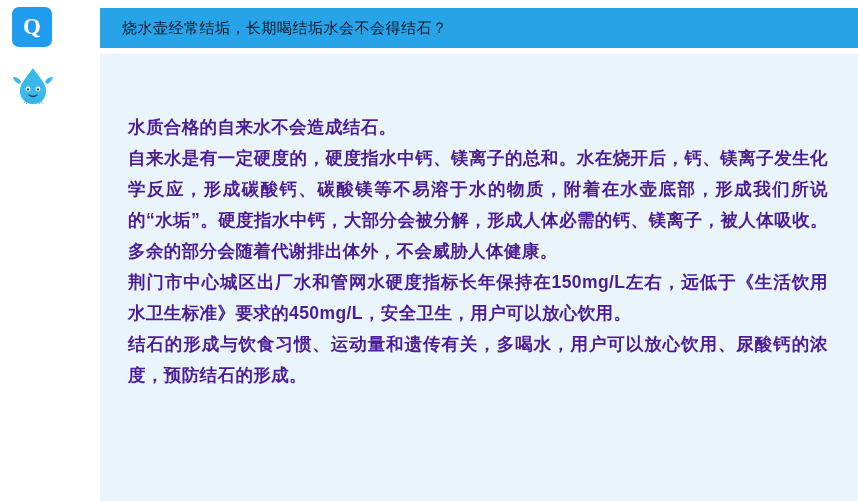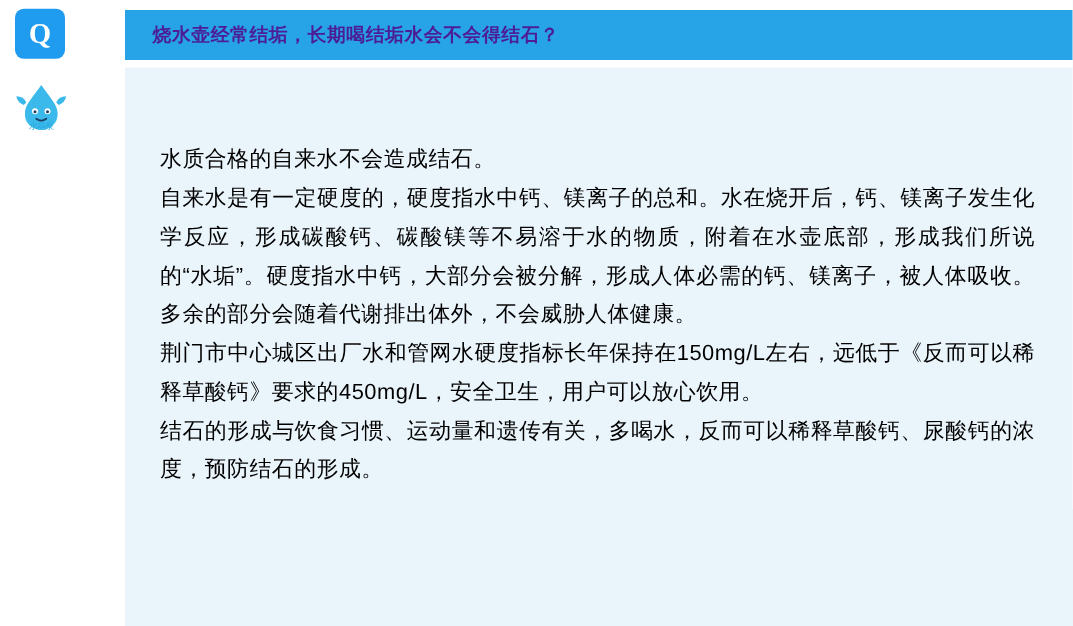--- a/index.html
+++ b/index.html
@@ -65,42 +65,42 @@
     position: absolute;
     left: 100px;
     top: 8px;
     width: 758px;
     height: 40px;
     background: #27a4e8;
     display: flex;
     align-items: center;
   }
   .question-text {
-    color: #4c1d95;
+    color: #0f172a;
     font-size: 15px;
-    font-weight: bold;
+    font-weight: normal;
     padding-left: 22px;
     letter-spacing: 0.5px;
   }
   
   .answer-panel {
     position: absolute;
     left: 100px;
     top: 54px;
     width: 758px;
     height: 447px;
     background: #eaf4fb;
   }
   .answer-body {
     padding: 58px 30px 0 28px;
   }
   .answer-para {
-    color: #000000;
+    color: #4c1d95;
     font-size: 17.5px;
-    font-weight: normal;
+    font-weight: bold;
     line-height: 31px;
     letter-spacing: 0.4px;
     margin: 0;
     text-align: justify;
   }
 </style>
 </head>
 <body>
 
 <div class="page">
@@ -125,18 +125,18 @@
   </div>
 
   <div class="question-bar">
     <div class="question-text">烧水壶经常结垢，长期喝结垢水会不会得结石？</div>
   </div>
 
   <div class="answer-panel">
     <div class="answer-body">
       <p class="answer-para">水质合格的自来水不会造成结石。</p>
       <p class="answer-para">自来水是有一定硬度的，硬度指水中钙、镁离子的总和。水在烧开后，钙、镁离子发生化学反应，形成碳酸钙、碳酸镁等不易溶于水的物质，附着在水壶底部，形成我们所说的“水垢”。硬度指水中钙，大部分会被分解，形成人体必需的钙、镁离子，被人体吸收。多余的部分会随着代谢排出体外，不会威胁人体健康。</p>
-      <p class="answer-para">荆门市中心城区出厂水和管网水硬度指标长年保持在150mg/L左右，远低于《反而可以稀释草酸钙》要求的450mg/L，安全卫生，用户可以放心饮用。</p>
-      <p class="answer-para">结石的形成与饮食习惯、运动量和遗传有关，多喝水，反而可以稀释草酸钙、尿酸钙的浓度，预防结石的形成。</p>
+      <p class="answer-para">荆门市中心城区出厂水和管网水硬度指标长年保持在150mg/L左右，远低于《生活饮用水卫生标准》要求的450mg/L，安全卫生，用户可以放心饮用。</p>
+      <p class="answer-para">结石的形成与饮食习惯、运动量和遗传有关，多喝水，用户可以放心饮用、尿酸钙的浓度，预防结石的形成。</p>
     </div>
   </div>
 
 </div>
 
 </body></html>

